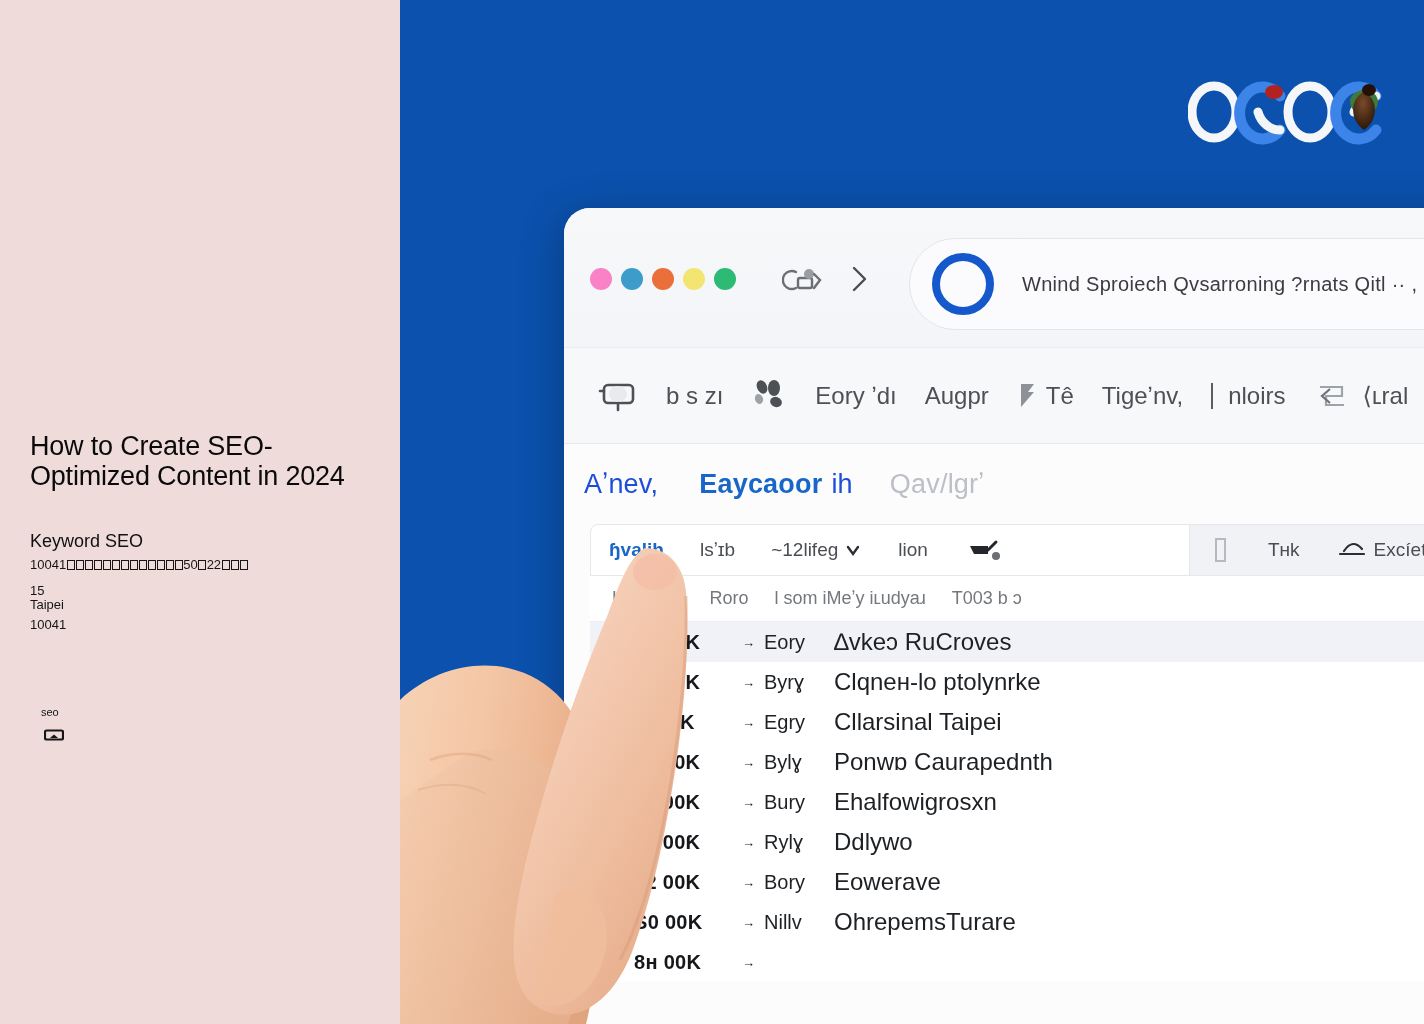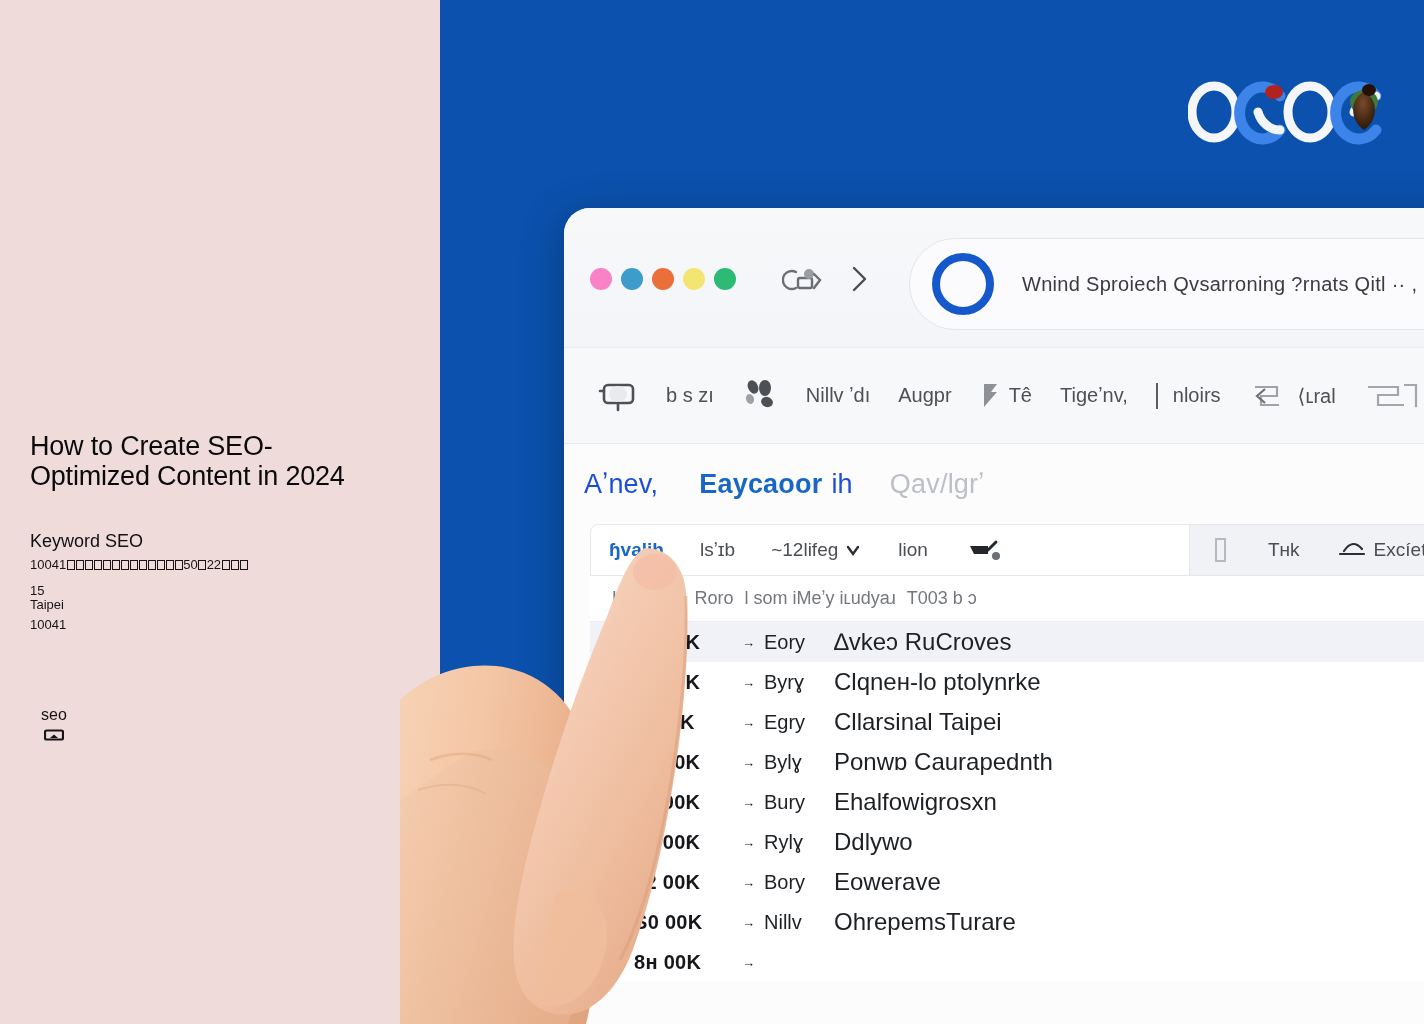--- a/index.html
+++ b/index.html
@@ -5,21 +5,21 @@
   * { margin:0; padding:0; box-sizing:border-box; }
   html,body{ width:1424px; height:1024px; overflow:hidden; }
   body{
     font-family:"Liberation Sans", sans-serif;
     background:#EFDCDA;
     position:relative;
   }
 
   
   #left-panel{
-    position:absolute; left:0; top:0; width:440px; height:1024px;
+    position:absolute; left:0; top:0; width:400px; height:1024px;
     background:#EFDCDA;
     z-index:5;
   }
   #article-title{
     position:absolute; left:30px; top:431px; width:360px;
     font-size:27px; line-height:1.12; color:#0a0a0a; font-weight:400;
     letter-spacing:-0.2px;
   }
   #article-subtitle{
     position:absolute; left:30px; top:531px;
@@ -37,21 +37,21 @@
   .tofu{
     display:inline-block; width:8px; height:10px;
     border:1px solid #151515; vertical-align:-1px; margin:0 0.5px;
   }
   #article-url{
     position:absolute; left:30px; top:636px; width:360px;
     font-size:9.5px; line-height:1.75; color:#222; word-break:break-all;
   }
   #tag-seo{
     position:absolute; left:41px; top:706px;
-    font-size:16px; color:#151515;
+    font-size:11px; color:#151515;
   }
   #tag-glyph{
     position:absolute; left:44px; top:729px;
     width:20px; height:12px;
   }
 
   
   #stage{
     position:absolute; left:400px; top:0; width:1024px; height:1024px;
     background:#0B51AD;
@@ -114,21 +114,21 @@
   
   #toolbar-row{
     position:relative; height:96px;
     background:#F7F8FA;
     border-bottom:1px solid #E7E8EC;
     display:flex; align-items:center;
     padding-left:20px; gap:0;
   }
   .tb-item{
     display:flex; align-items:center; gap:7px;
-    font-size:20px; color:#4D5055; white-space:nowrap;
+    font-size:24px; color:#4D5055; white-space:nowrap;
     padding:0 14px;
   }
   .tb-icon{ display:inline-block; }
 
   
   #page-heading{
     position:relative; height:80px;
     display:flex; align-items:center; gap:9px;
     padding-left:20px;
     font-size:27px; letter-spacing:.2px;
@@ -162,21 +162,21 @@
   
   #column-header{
     position:relative; margin:0 0 0 26px; height:46px;
     background:#FFFFFF;
     border-bottom:1px solid #EDEEF1;
     display:flex; align-items:center;
     padding-left:22px; gap:0;
   }
   .ch-cell{
     font-size:18px; color:#74777D; white-space:nowrap;
-    display:flex; align-items:center; gap:5px; padding-right:11px;
+    display:flex; align-items:center; gap:5px; padding-right:26px;
   }
 
   
   #data-rows{ margin-left:26px; }
   .d-row{
     height:40px; display:flex; align-items:center;
     padding-left:44px; gap:0;
   }
   .d-row.alt{ background:#F0F2F7; }
   .d-row.plain{ background:#FFFFFF; }
@@ -296,21 +296,21 @@
       <div class="tb-item">
         <svg class="tb-icon" width="36" height="34" viewBox="0 0 36 34">
           <ellipse cx="11" cy="8" rx="5" ry="7" fill="#4D5055" transform="rotate(-25 11 8)"></ellipse>
           <ellipse cx="23" cy="9" rx="6" ry="8" fill="#4D5055"></ellipse>
           <ellipse cx="8" cy="20" rx="4" ry="5" fill="#9EA1A6" transform="rotate(-20 8 20)"></ellipse>
           <ellipse cx="25" cy="23" rx="6" ry="5" fill="#4D5055" transform="rotate(20 25 23)"></ellipse>
         </svg>
       </div>
 
       <div class="tb-item">
-        <span>Nillv ʼdı</span>
+        <span>Eory ʼdı</span>
       </div>
 
       <div class="tb-item">
         <span>Auɡpr</span>
       </div>
 
       <div class="tb-item">
         <svg class="tb-icon" width="22" height="30" viewBox="0 0 22 30">
           <path d="M4 3 L17 3 L11 11 L17 11 L4 26 Z" fill="#8E9197"></path>
         </svg>

